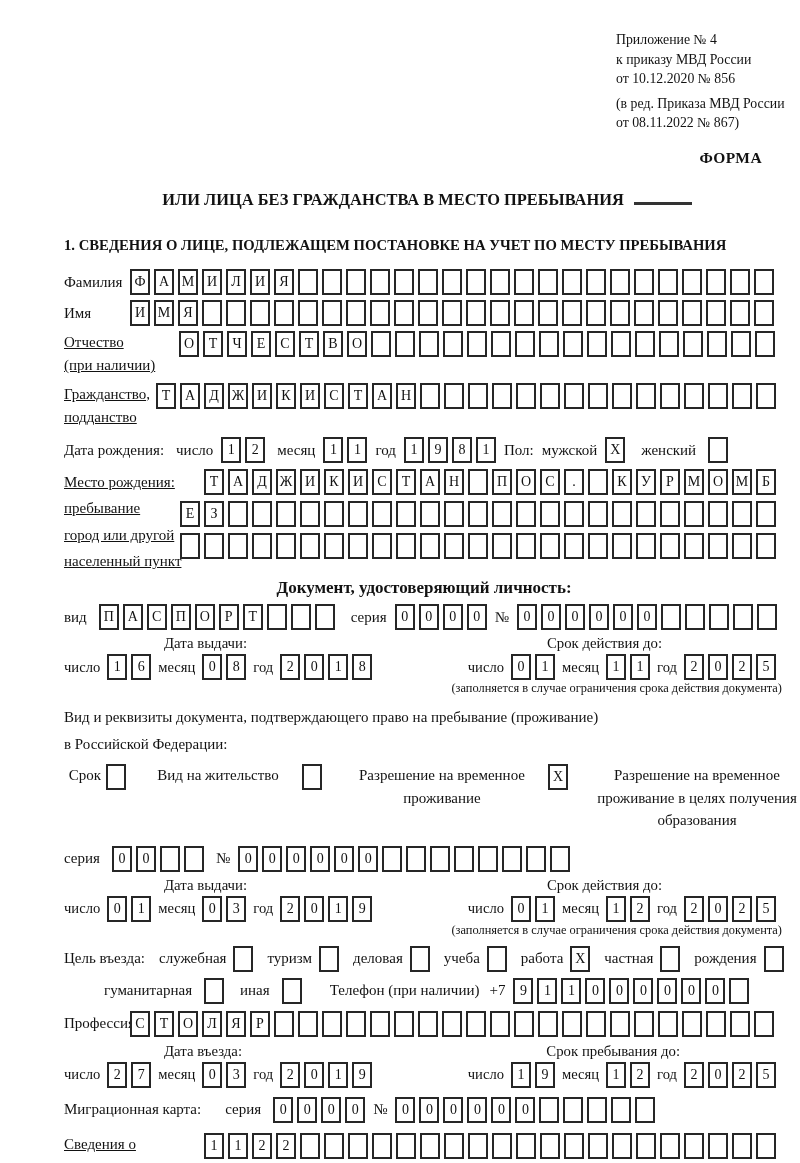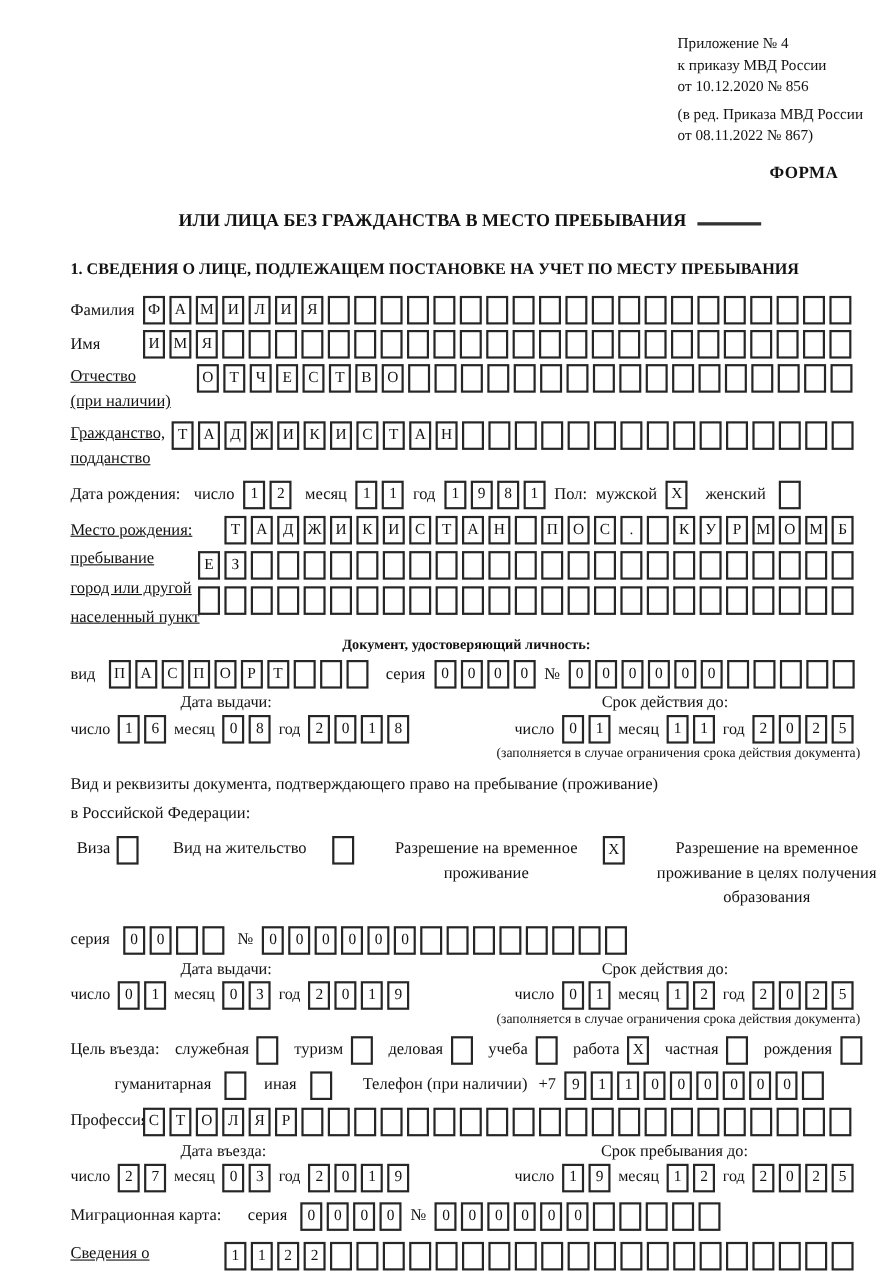--- a/index.html
+++ b/index.html
@@ -22,21 +22,21 @@
   .row.top{align-items:flex-start;}
   .lbl{flex:0 0 auto;}
   .lbl-2l{line-height:1.55;text-decoration:underline;}
   .cells{display:flex;gap:4px;flex:0 0 auto;}
   .cell{flex:0 0 auto;width:16px;height:22px;border:2px solid #262626;background:#fff;
         display:flex;align-items:center;justify-content:center;
         font-size:14px;font-weight:normal;}
   .w66{width:66px;}.w115{width:115px;}.w92{width:92px;}.w140{width:140px;}
   .gap8{margin-left:8px;}.gap12{margin-left:12px;}.gap16{margin-left:16px;}.gap24{margin-left:24px;}
 
-  .center-bold{font-weight:bold;font-size:13px;margin:4px 0 6px 40px;text-align:center;width:640px;}
+  .center-bold{font-weight:bold;font-size:17px;margin:4px 0 6px 40px;text-align:center;width:640px;}
 
   
   .date-heads{display:flex;font-size:14.8px;margin-top:3px;margin-bottom:2px;}
   .date-heads .h1{margin-left:100px;}
   .date-heads .h2{margin-left:auto;margin-right:128px;}
   .dates{display:flex;justify-content:space-between;width:712px;}
   .dgroup{display:flex;align-items:center;font-size:14.6px;}
   .dgroup .sub{margin:0 7px;}
   .dgroup .sub:first-child{margin-left:0;}
   .note{font-size:12.4px;text-align:right;margin:1px 8px 8px 0;}
@@ -427,21 +427,21 @@
   </div>
   <div class="note">(заполняется в случае ограничения срока действия документа)</div>
 
   <div style="font-size:15px;line-height:1.8;margin-top:2px;">
     <div>Вид и реквизиты документа, подтверждающего право на пребывание (проживание)</div>
     <div>в Российской Федерации:</div>
   </div>
 
   <div class="res-opts">
     <div class="res-opt">
-      <div class="optlbl wv1">Виза</div>
+      <div class="optlbl wv1">Срок</div>
       <div class="cells" style="margin-left:0;">
           <span class="cell"></span>
         </div>
     </div>
     <div class="res-opt">
       <div class="optlbl wv2">Вид на жительство</div>
       <div class="cells">
           <span class="cell"></span>
         </div>
     </div>

